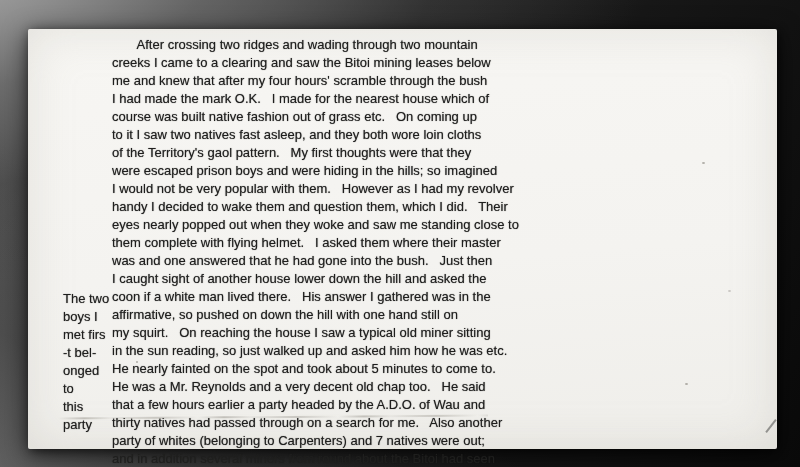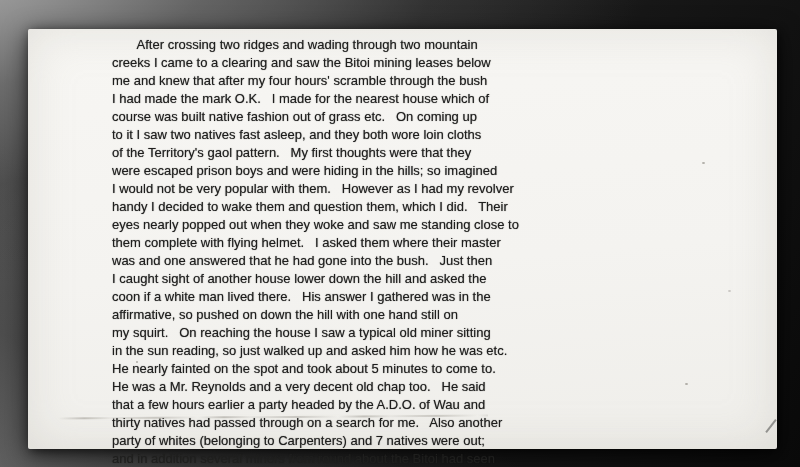--- a/index.html
+++ b/index.html
@@ -69,20 +69,28 @@
 in the sun reading, so just walked up and asked him how he was etc.
 He nearly fainted on the spot and took about 5 minutes to come to.
 He was a Mr. Reynolds and a very decent old chap too.   He said
 that a few hours earlier a party headed by the A.D.O. of Wau and
 thirty natives had passed through on a search for me.   Also another
 party of whites (belonging to Carpenters) and 7 natives were out;
 and in addition several miners from round about the Bitoi had seen
 the 'planes searching, so dropped their search for gold, mustered
 their niggers and set out on their own account.   We immediately
 sent niggers out to the various parties to let them know where I</pre>
+    <pre class="typed margin-note">The two
+boys I
+met firs
+-t bel-
+onged
+to
+this
+party</pre>
     <div class="smudge-line"></div>
     <div class="pencil-mark"></div>
     <div class="speck s1"></div>
     <div class="speck s2"></div>
     <div class="speck s3"></div>
     <div class="speck s4"></div>
   </div>
 </div>
 
 </body></html>

